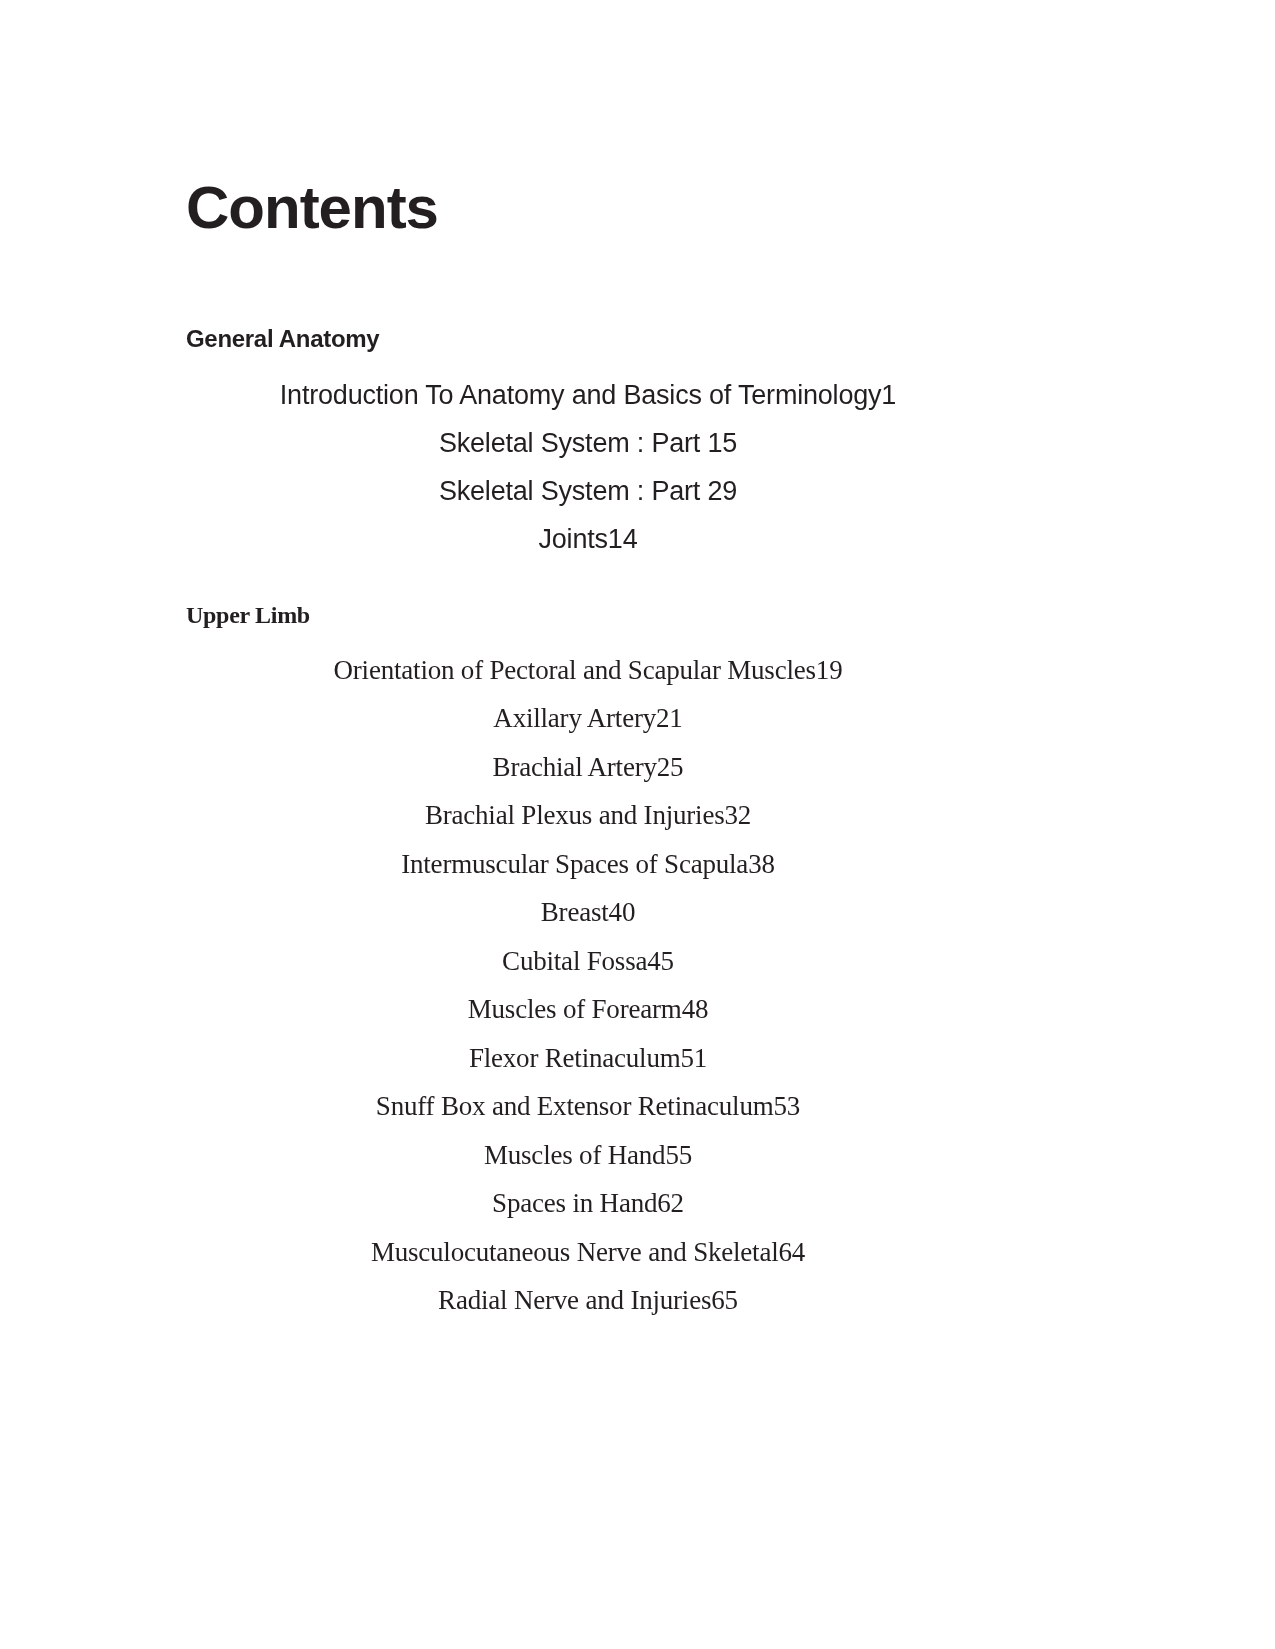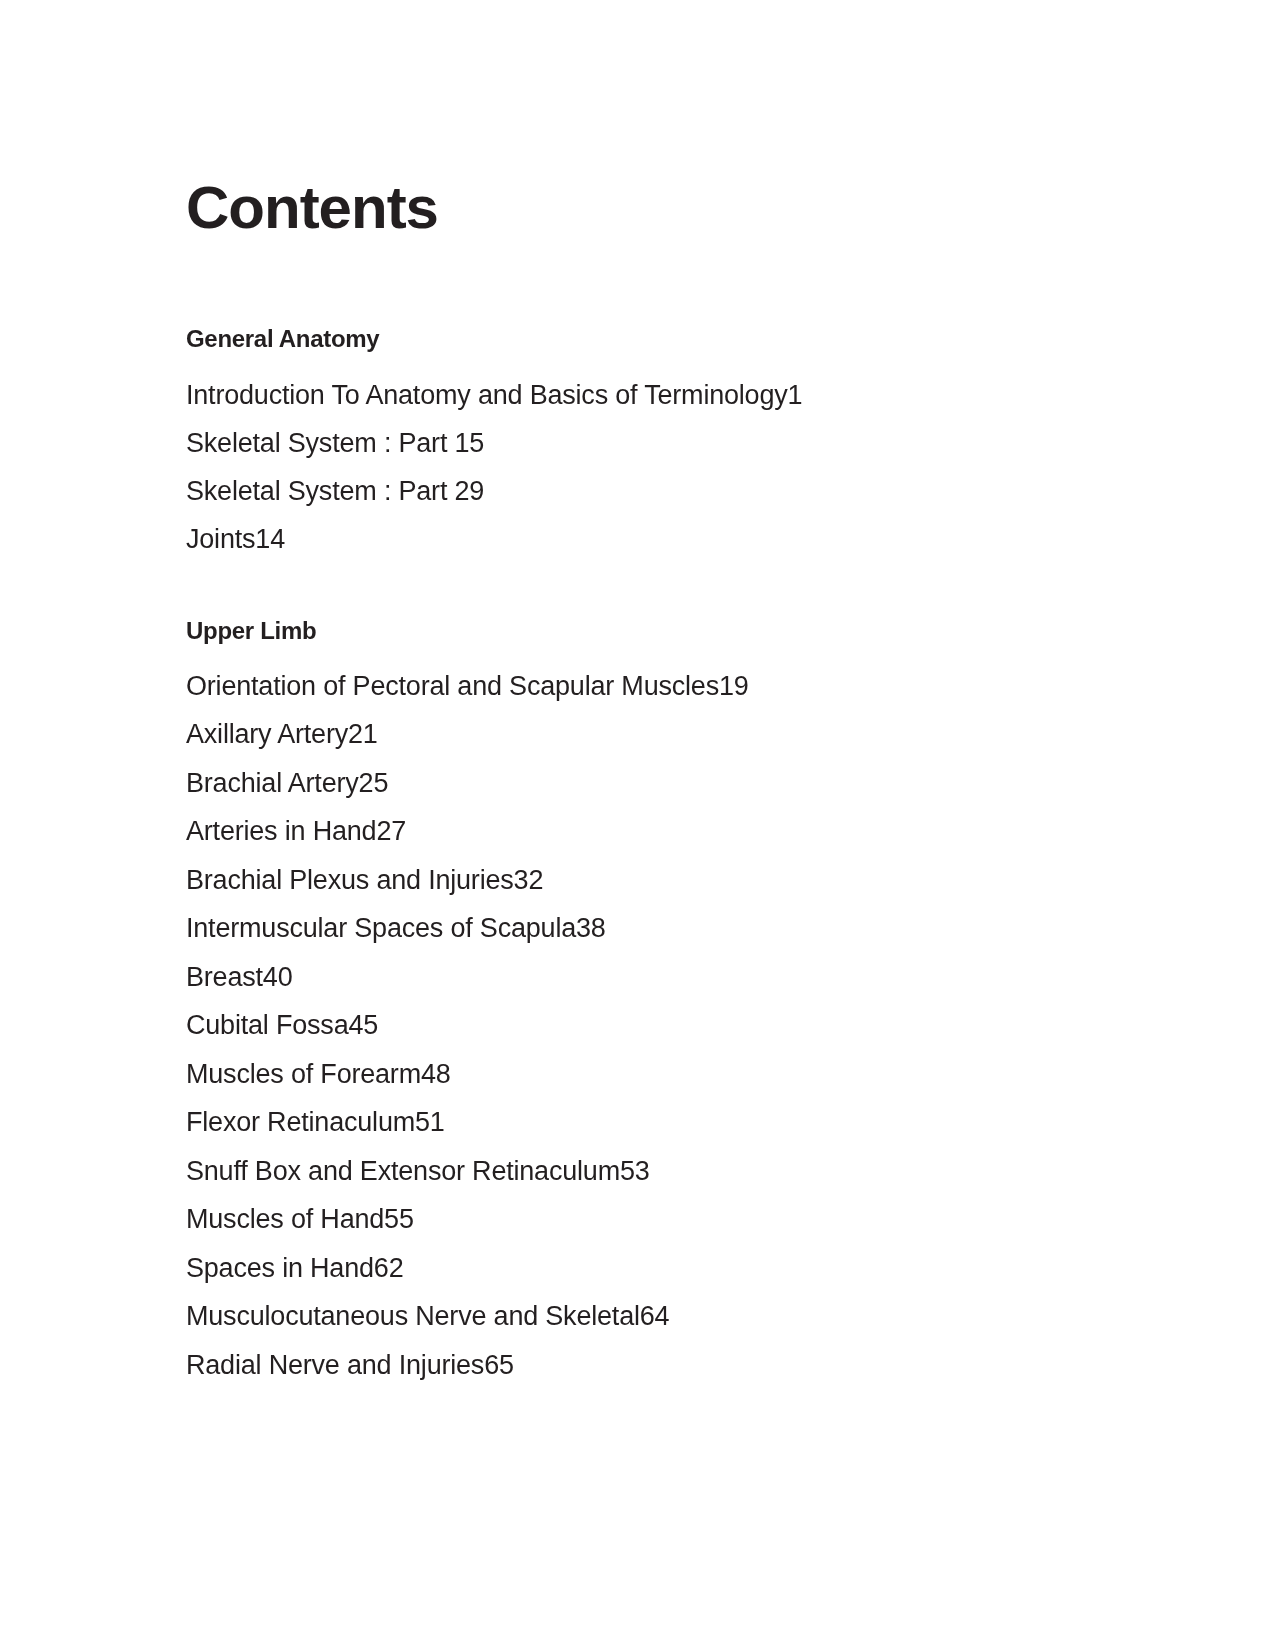--- a/index.html
+++ b/index.html
@@ -31,38 +31,38 @@
     font-weight: bold;
     letter-spacing: -1px;
     color: #231f20;
   }
   .toc-section {
     position: absolute;
     left: 186px;
     width: 804px;
   }
   .toc-section-0 { top: 322px; }
-  .toc-section-1 { top: 614px; }
+  .toc-section-1 { top: 598px; font-family: Liberation Serif, serif; }
   .section-heading {
     margin: 0;
     font-size: 24px;
     line-height: 34px;
     font-weight: bold;
     letter-spacing: -0.3px;
     color: #231f20;
   }
   .toc-items {
     display: block;
   }
   .toc-section-0 .toc-items { margin-top: 15px; }
   .toc-section-1 .toc-items { margin-top: 14px; }
   .toc-row {
     height: 48px;
     display: flex;
-    justify-content: flex-start;
+    justify-content: center;
     align-items: center;
     font-size: 27px;
     letter-spacing: -0.2px;
     color: #231f20;
   }
   .toc-section-1 .toc-row { height: 48.5px; }
   .item-title {
     white-space: nowrap;
     text-align: left;
   }
@@ -107,24 +107,20 @@
           </div>
           <div class="toc-row">
             <span class="item-title">Axillary Artery</span>
             <span class="item-page">21</span>
           </div>
           <div class="toc-row">
             <span class="item-title">Brachial Artery</span>
             <span class="item-page">25</span>
           </div>
           <div class="toc-row">
-            <span class="item-title">Arteries in Hand</span>
-            <span class="item-page">27</span>
-          </div>
-          <div class="toc-row">
             <span class="item-title">Brachial Plexus and Injuries</span>
             <span class="item-page">32</span>
           </div>
           <div class="toc-row">
             <span class="item-title">Intermuscular Spaces of Scapula</span>
             <span class="item-page">38</span>
           </div>
           <div class="toc-row">
             <span class="item-title">Breast</span>
             <span class="item-page">40</span>

